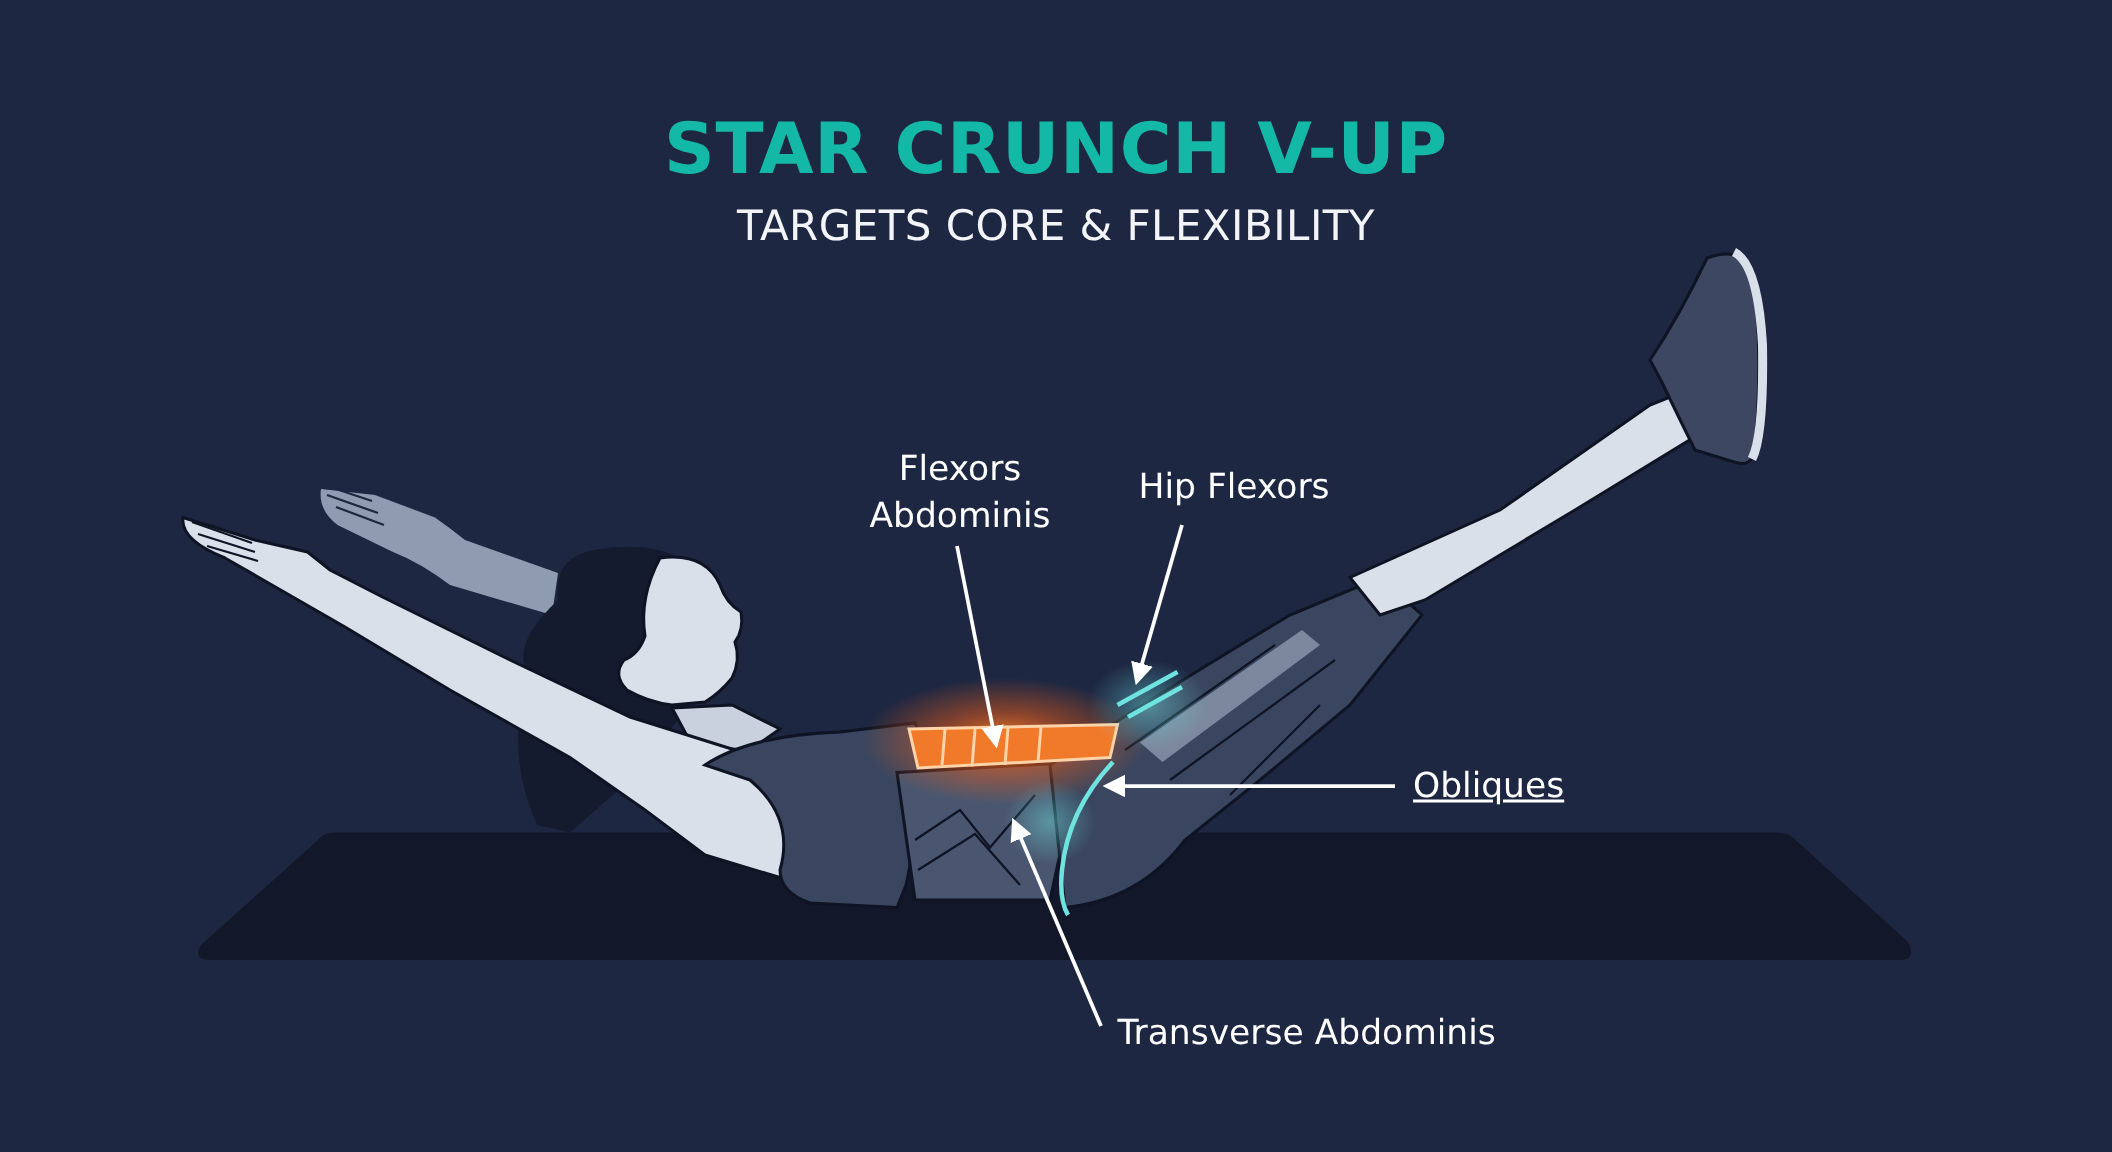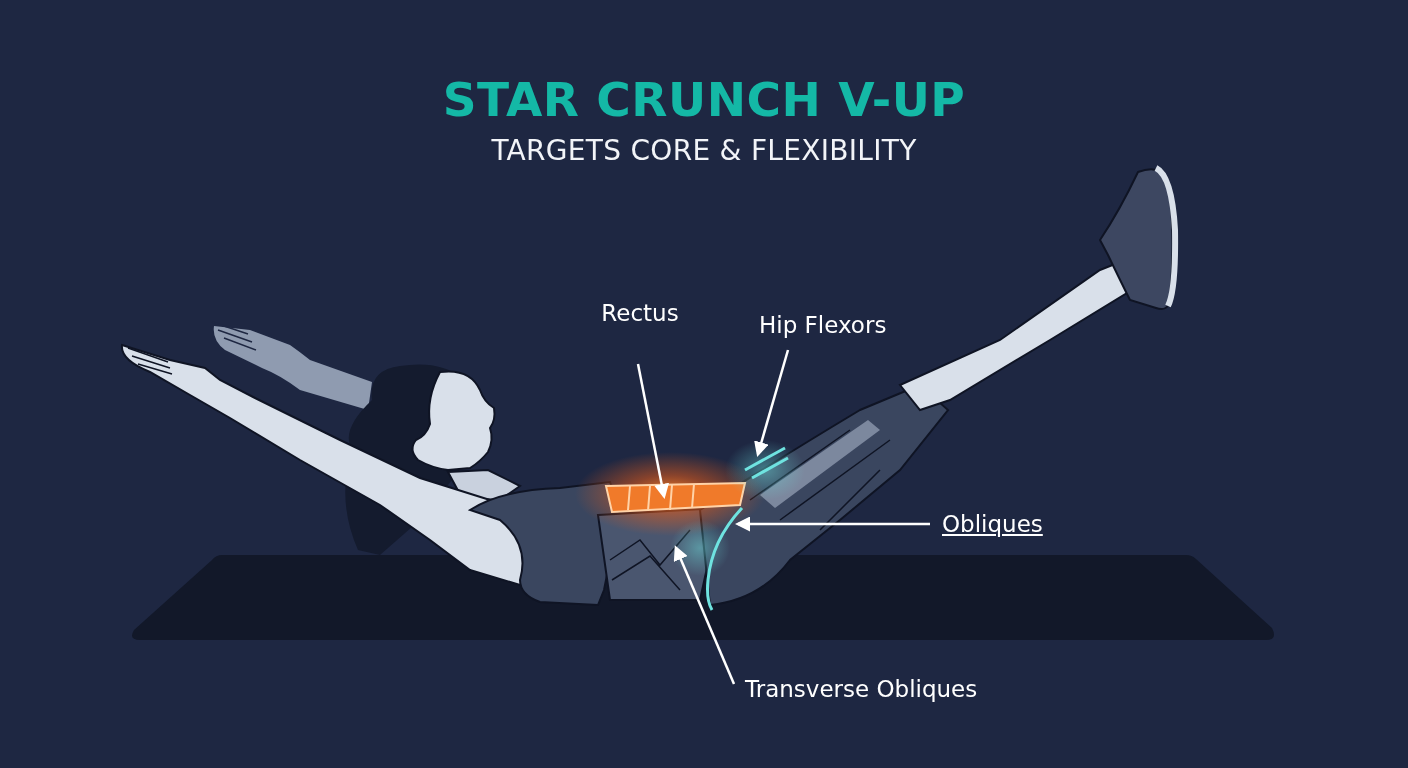--- a/index.html
+++ b/index.html
@@ -114,17 +114,18 @@
 
   <g>
     <line x1="638" y1="364" x2="664" y2="496" stroke="#ffffff" stroke-width="2.5" marker-end="url(#arrowHead)"></line>
     <line x1="788" y1="350" x2="758" y2="454" stroke="#ffffff" stroke-width="2.5" marker-end="url(#arrowHead)"></line>
     <line x1="930" y1="524" x2="738" y2="524" stroke="#ffffff" stroke-width="2.5" marker-end="url(#arrowHead)"></line>
     <line x1="734" y1="684" x2="676" y2="548" stroke="#ffffff" stroke-width="2.5" marker-end="url(#arrowHead)"></line>
   </g>
 </svg>
 
 <div class="label center" style="left:555px; top:298px; width:170px;">
-  <div>Rectus</div>
+  <div>Flexors</div>
+  <div>Abdominis</div>
 </div>
 <div class="label" style="left:759px; top:310px;">Hip Flexors</div>
 <div class="label" style="left:942px; top:509px;text-decoration:underline;">Obliques</div>
-<div class="label" style="left:745px; top:674px;">Transverse Obliques</div>
+<div class="label" style="left:745px; top:674px;">Transverse Abdominis</div>
 
 </body></html>

